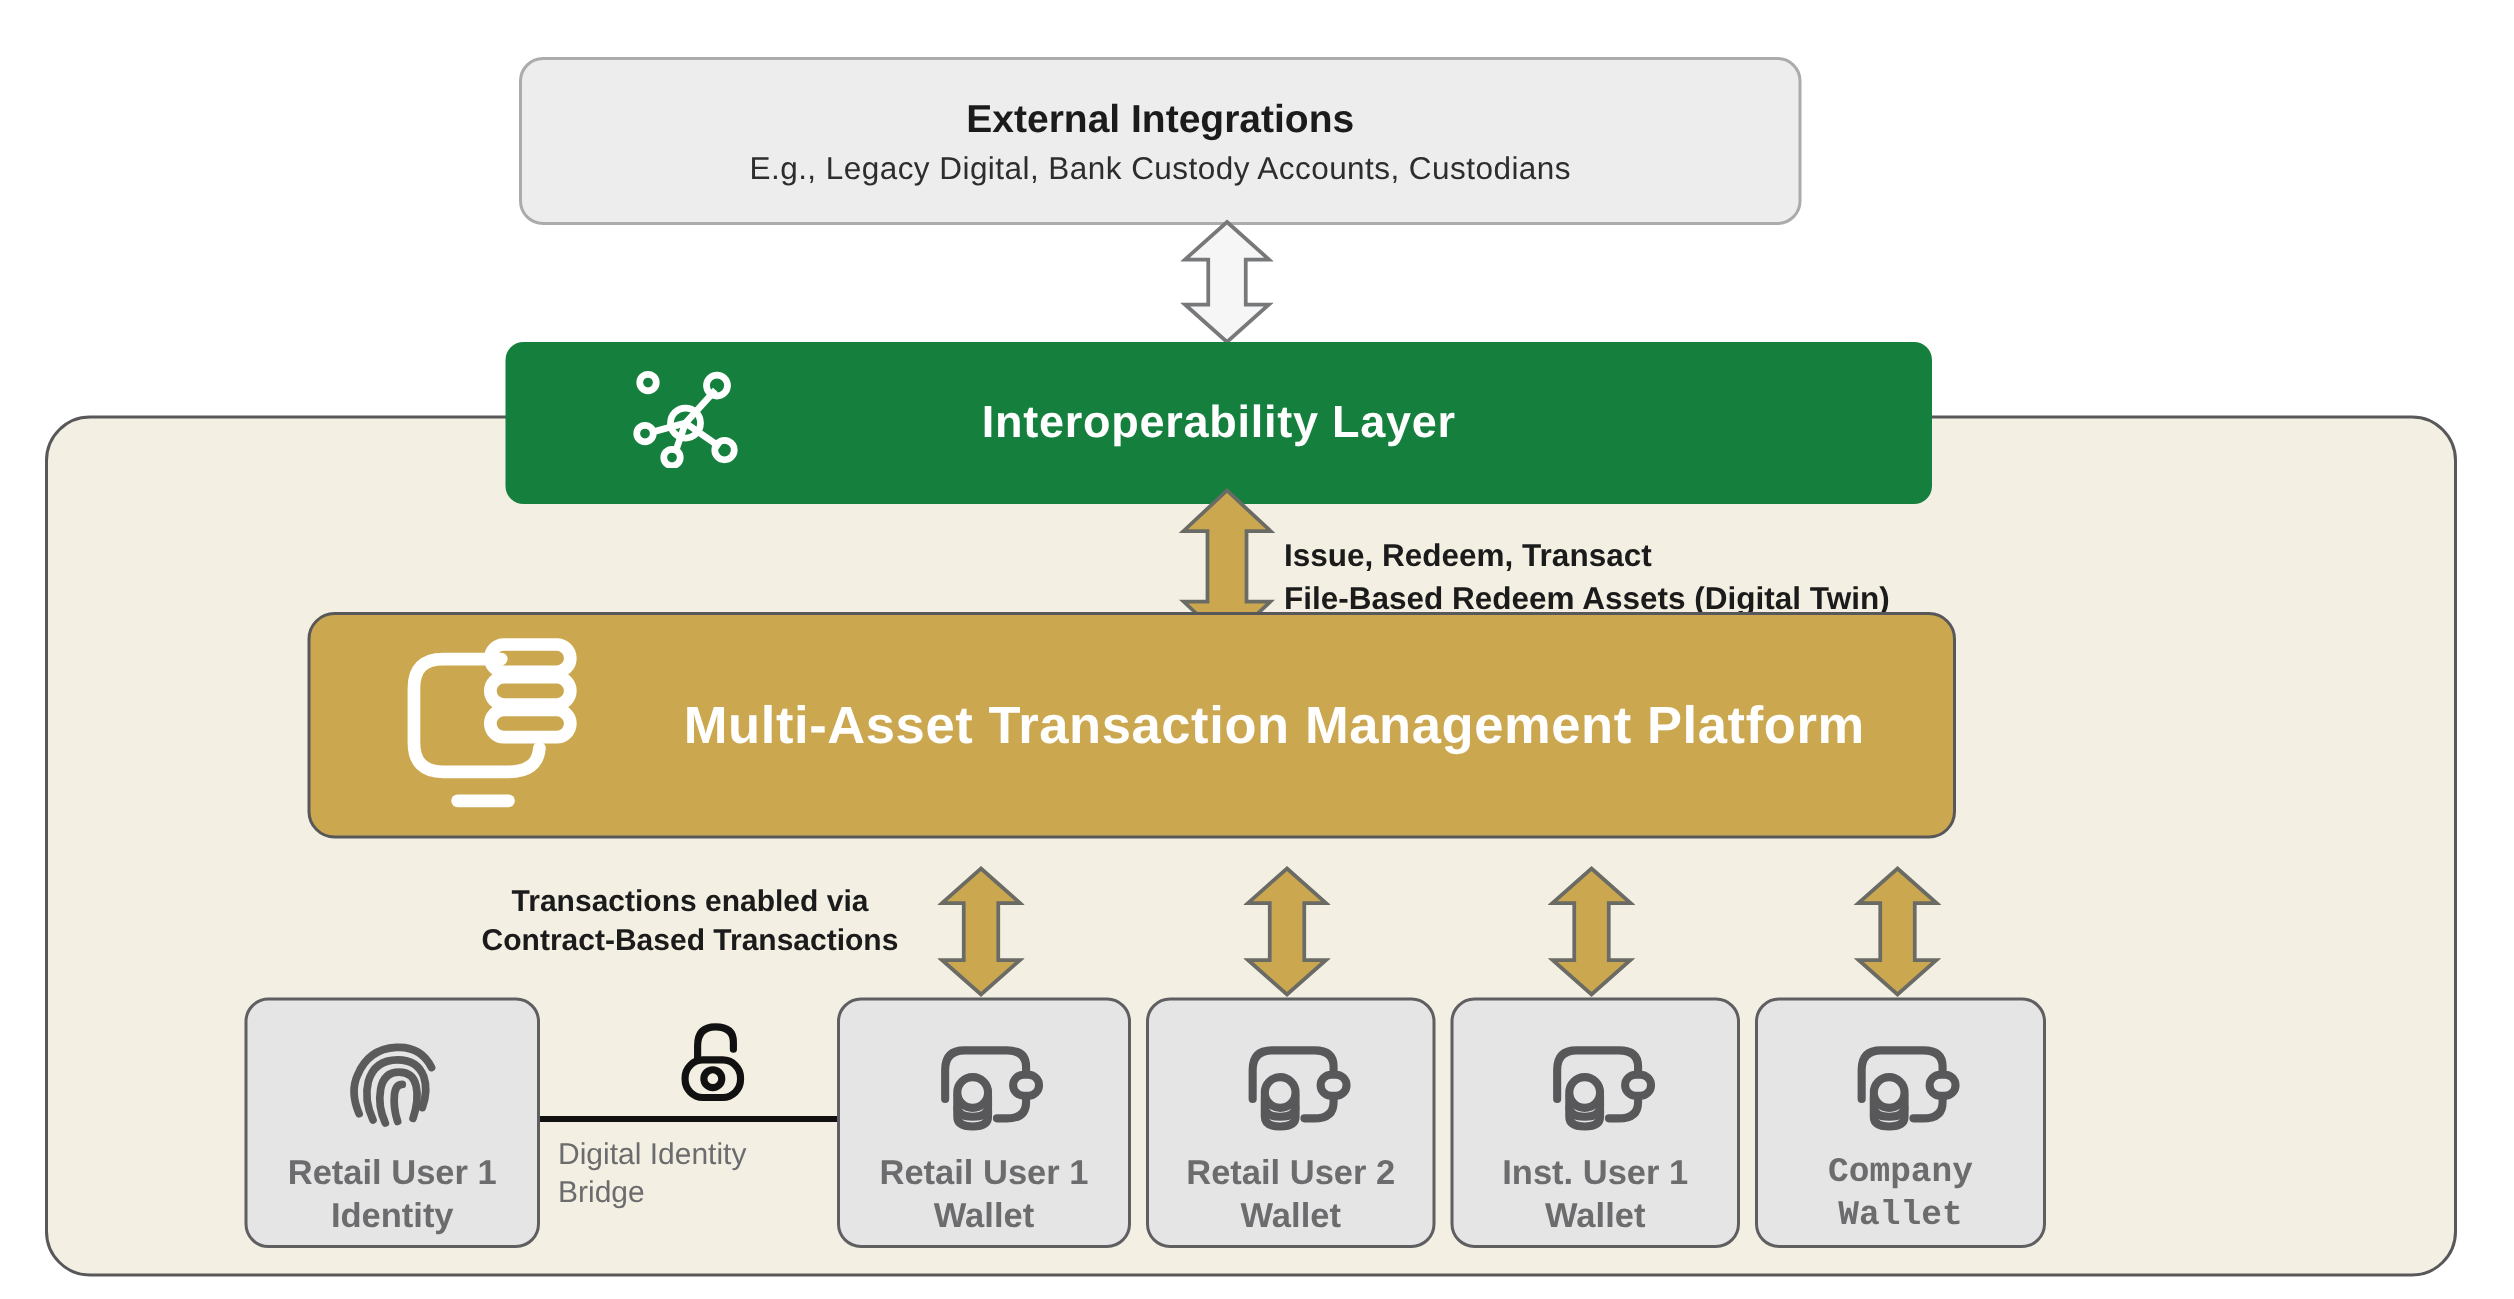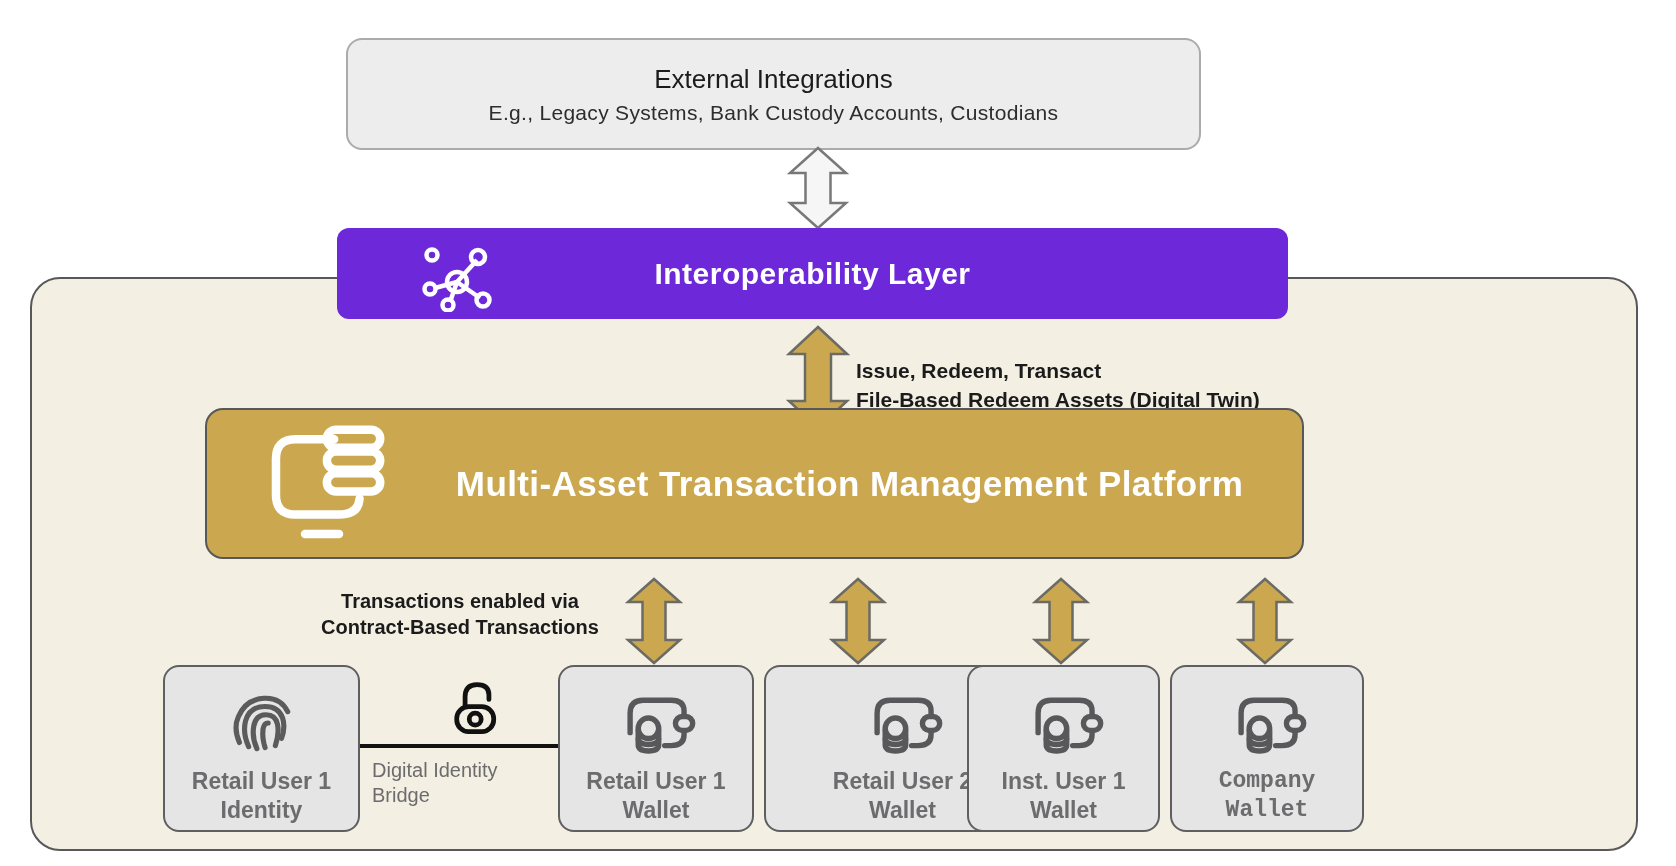--- a/index.html
+++ b/index.html
@@ -6,25 +6,25 @@
   body{font-family:"Liberation Sans", sans-serif;}
   #canvas{position:relative;width:1676px;height:866px;background:#ffffff;overflow:hidden;}
 
   
   .outer-box{position:absolute;left:30px;top:277px;width:1604px;height:570px;
     background:#F3EFE2;border:2.5px solid #58585A;border-radius:30px;}
 
   .external-box{position:absolute;left:346px;top:38px;width:851px;height:108px;
     background:#EDEDED;border:2px solid #ABABAB;border-radius:16px;
     display:flex;flex-direction:column;align-items:center;justify-content:center;gap:6px;}
-  .external-title{font-size:26px;font-weight:normal;color:#1b1b1b;}
+  .external-title{font-size:26px;font-weight:bold;color:#1b1b1b;}
   .external-subtitle{font-size:21px;color:#2d2d2d;letter-spacing:0.3px;}
 
-  .interop-box{position:absolute;left:337px;top:228px;width:951px;height:91px;
-    background:#6d28d9;border-radius:12px;}
+  .interop-box{position:absolute;left:337px;top:228px;width:951px;height:108px;
+    background:#15803d;border-radius:12px;}
   .interop-label{position:absolute;left:0;right:0;top:0;bottom:0;
     display:flex;align-items:center;justify-content:center;
     color:#ffffff;font-size:30px;font-weight:bold;letter-spacing:0.5px;}
   .interop-icon{position:absolute;left:80px;top:14px;}
 
   .platform-box{position:absolute;left:205px;top:408px;width:1095px;height:147px;
     background:#CBA850;border:2px solid #58585A;border-radius:18px;}
   .platform-icon{position:absolute;left:52px;top:12px;}
   .platform-label{position:absolute;left:210px;right:20px;top:0;bottom:0;
     display:flex;align-items:center;justify-content:center;
@@ -54,21 +54,21 @@
 </style>
 </head>
 <body>
 
 <div id="canvas">
 
   <div class="outer-box"></div>
 
   <div class="external-box">
     <div class="external-title">External Integrations</div>
-    <div class="external-subtitle">E.g., Legacy Systems, Bank Custody Accounts, Custodians</div>
+    <div class="external-subtitle">E.g., Legacy Digital, Bank Custody Accounts, Custodians</div>
   </div>
 
   <svg class="arrow" style="left:787px;top:146px;" width="62" height="84" viewBox="0 0 62 84">
     <path d="M31 2 L59 27 H43.5 V57 H59 L31 82 L3 57 H18.5 V27 H3 Z" fill="#F6F6F6" stroke="#77787A" stroke-width="2.5" stroke-linejoin="miter"></path>
   </svg>
 
   <div class="interop-box">
     <svg class="interop-icon" width="76" height="70" viewBox="0 0 76 70">
       <g fill="none" stroke="#ffffff" stroke-width="4.5">
         <line x1="40" y1="40" x2="60" y2="18"></line>
@@ -168,21 +168,21 @@
           <path d="M21.5 48 V53 Q21.5 59 31 59 Q40.5 59 40.5 53 V48"></path>
         </g>
       </svg>
     </div>
     <div class="node-label">
       <div>Retail User 1</div>
       <div>Wallet</div>
     </div>
   </div>
 
-  <div class="node-box" style="left:764px;width:189px;padding-left:42px;">
+  <div class="node-box" style="left:764px;width:189px;">
     <div class="node-icon">
       <svg width="82" height="76" viewBox="0 0 76 68">
         <g fill="none" stroke="#58585A" stroke-width="5" stroke-linecap="round">
           <path d="M14 42 V24 Q14 12 26 12 H52 Q64 12 64 22 V26"></path>
           <rect x="56" y="27" width="16" height="13" rx="6.5"></rect>
           <path d="M64 42 V44 Q64 54 52 54 H46"></path>
           <circle cx="31" cy="38" r="9.5"></circle>
           <path d="M21.5 40 V47 Q21.5 53 31 53 Q40.5 53 40.5 47 V40"></path>
           <path d="M21.5 48 V53 Q21.5 59 31 59 Q40.5 59 40.5 53 V48"></path>
         </g>

